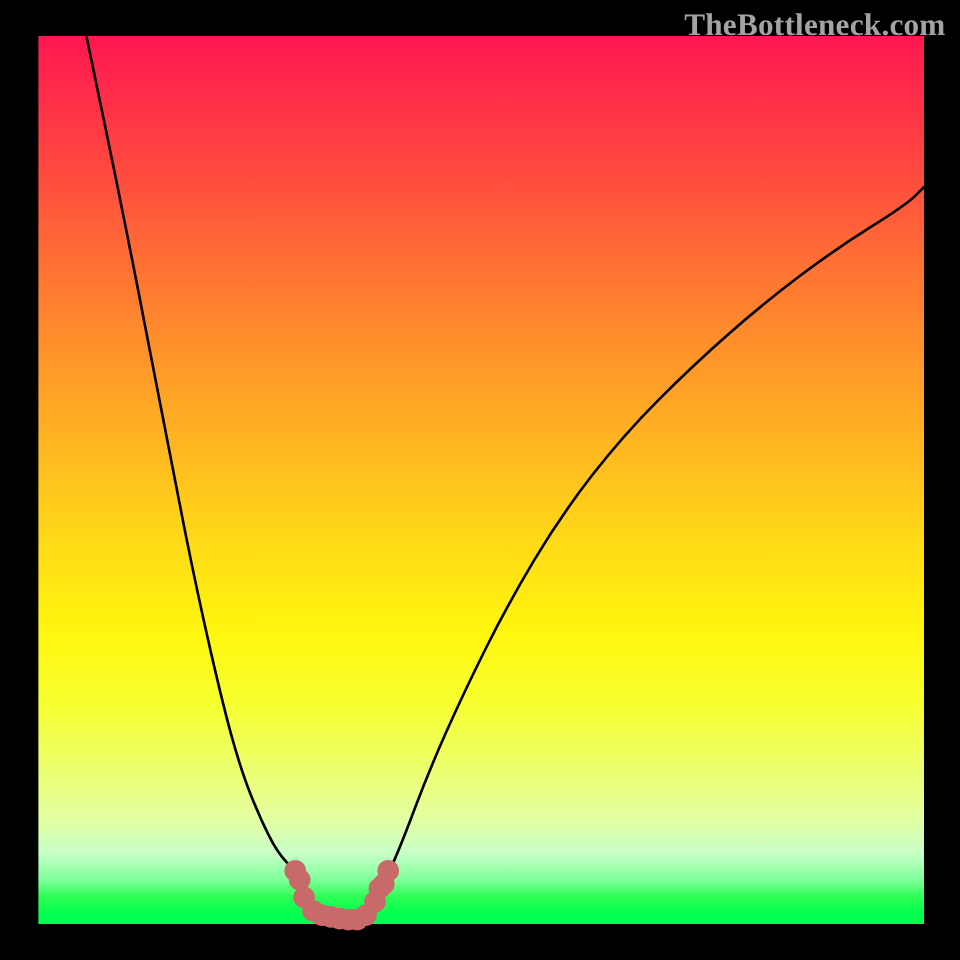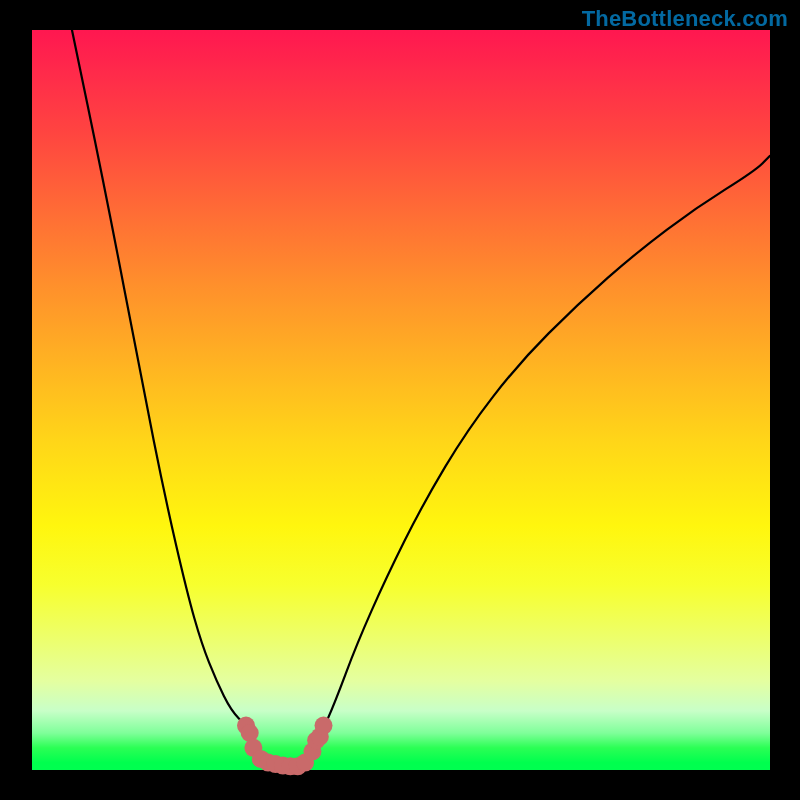--- a/index.html
+++ b/index.html
@@ -28,23 +28,23 @@
       #e4ffa0 88%,
       #c8ffc8 92%,
       #7fff9a 95%,
       #2bff55 97%,
       #00ff4e 99%,
       #00ff50 100%);
   }
   .watermark {
     position: absolute;
     top: 6px; right: 12px;
-    font-family: Liberation Sans, sans-serif;
-    font-size: 22px;
-    color: #0369a1;
+    font-family: Liberation Serif, serif;
+    font-size: 26px;
+    color: #a3a3a3;
     font-weight: 600;
     letter-spacing: 0.2px;
   }
   svg.curve {
     position: absolute;
     left: 32px; top: 30px;
     width: 738px; height: 740px;
     overflow: visible;
   }
 </style>

